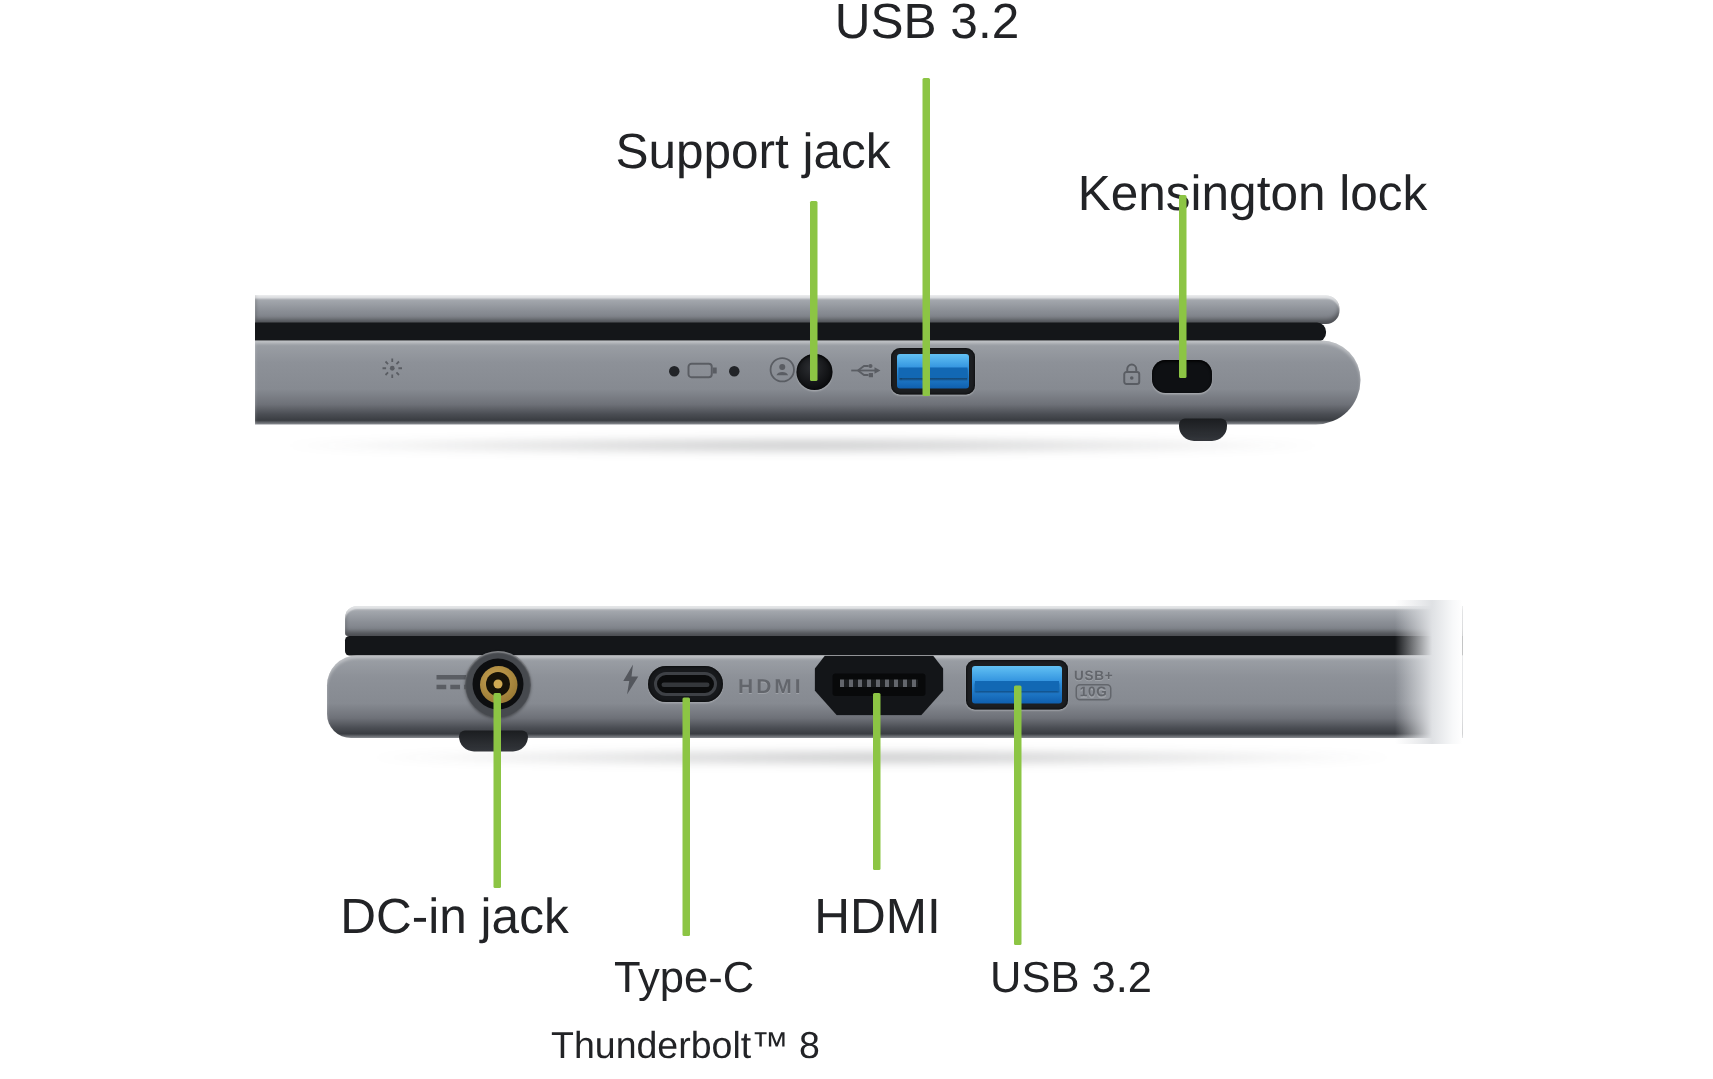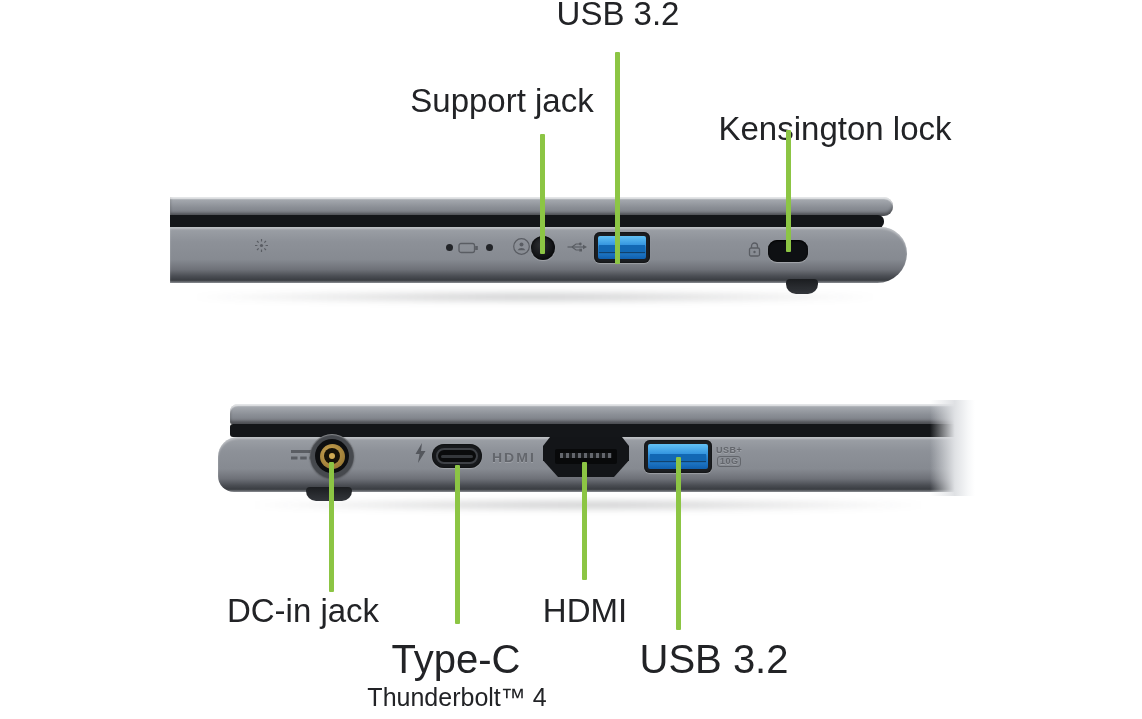--- a/index.html
+++ b/index.html
@@ -6,21 +6,21 @@
   body{
     width:1142px;height:719px;background:#ffffff;position:relative;overflow:hidden;
     font-family:"Liberation Sans",sans-serif;
   }
   .stage{position:absolute;inset:0;}
   
   .lbl{
     position:absolute;transform:translateX(-50%);
     font-size:33px;color:#222326;white-space:nowrap;line-height:1.1;
   }
-  .lbl.big{font-size:40px;}
+  .lbl.big{font-size:29px;}
   .lbl.sub{font-size:25px;}
   
   .cline{position:absolute;width:5px;background:var(--green,#8cc544);z-index:6;border-radius:1px;}
   
   .laptop{position:absolute;z-index:1;}
   .lid{
     position:absolute;
     background:linear-gradient(180deg,#c7cace 0%,#a2a6ac 18%,#8a8e95 55%,#75787f 100%);
     box-shadow:inset 0 2px 1px rgba(255,255,255,.55), inset 0 -3px 3px rgba(0,0,0,.35);
   }
@@ -244,15 +244,15 @@
 
   <div class="cline" style="left:329px;top:462px;height:130px;"></div>
   <div class="cline" style="left:455px;top:465px;height:159px;"></div>
   <div class="cline" style="left:582px;top:462px;height:118px;"></div>
   <div class="cline" style="left:676px;top:457px;height:173px;"></div>
 
   <div class="lbl" style="left:303px;top:593px;">DC-in jack</div>
   <div class="lbl" style="left:585px;top:593px;">HDMI</div>
   <div class="lbl big" style="left:456px;top:637px;">Type-C</div>
   <div class="lbl big" style="left:714px;top:637px;">USB 3.2</div>
-  <div class="lbl sub" style="left:457px;top:684px;">Thunderbolt™ 4</div>
+  <div class="lbl sub" style="left:457px;top:684px;">Thunderbolt™ 8</div>
 
 </div>
 
 </body></html>

